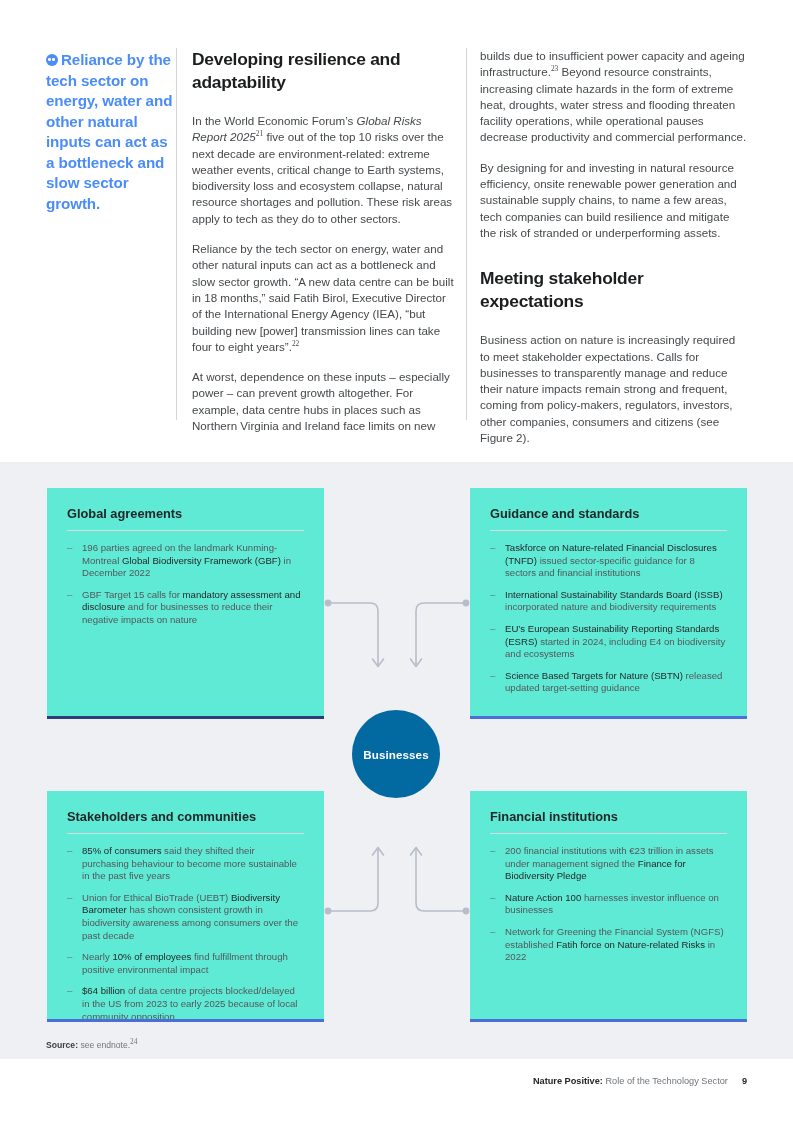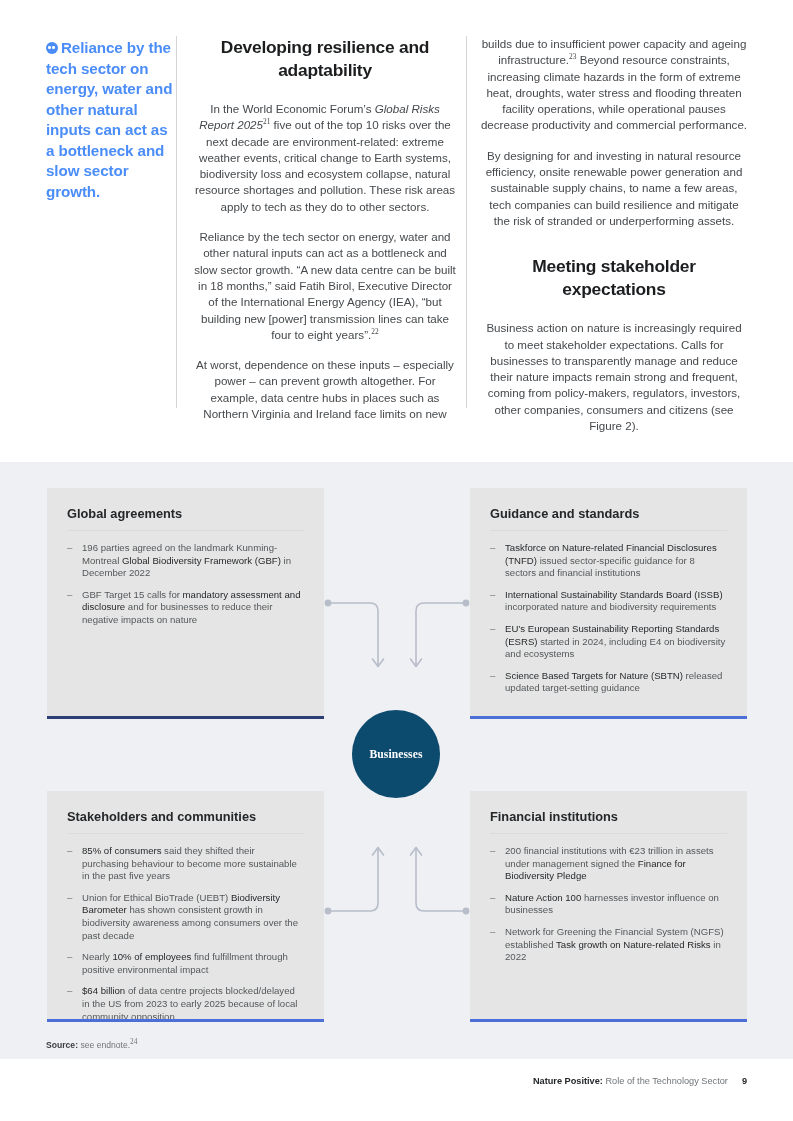--- a/index.html
+++ b/index.html
@@ -7,38 +7,38 @@
     width:793px; height:1121px;
     background:#ffffff;
     font-family:"Liberation Sans", sans-serif;
     color:#3f4447;
     position:relative;
     overflow:hidden;
   }
   .page { position:relative; width:793px; height:1121px; }
 
   
-  .article { position:absolute; left:0; top:0; width:793px; height:324px; background:#fff; }
+  .article { position:absolute; left:0; top:12px; width:793px; height:324px; background:#fff; }
 
   .pullquote {
     position:absolute; left:46px; top:38px; width:128px;
     color:#4b8df8; font-weight:bold; font-size:15.2px; line-height:20.5px;
     letter-spacing:-0.1px;
   }
   .q-icon {
     display:inline-block; width:12px; height:12px; border-radius:50%;
     background:#4b8df8; position:relative; top:1px; margin-right:3px;
   }
   .q-icon::before{
     content:""; position:absolute; left:2.4px; top:4px;
     width:2.6px; height:2.6px; border-radius:50%;
     background:#fff; box-shadow:4px 0 0 #fff;
   }
 
-  .col { position:absolute; font-size:11.6px; line-height:16.3px; color:#45494c;text-align:center; }
+  .col { position:absolute; font-size:11.6px; line-height:16.3px; color:#45494c; }
   .col.c1 { left:192px; top:36px; width:266px; }
   .col.c2 { left:480px; top:36px; width:268px; }
   .col p { margin:0 0 14px 0; }
   .col p:last-child { margin-bottom:0; }
 
   h2.head {
     font-size:17.4px; line-height:22.5px; font-weight:bold;
     color:#1b1d1f; margin:0 0 20px 0; letter-spacing:-0.25px;
   }
   h2.head.second { margin-top:26px; }
@@ -59,21 +59,21 @@
   .figcap .bar { position:absolute; left:176px; top:0px; width:1px; height:33px; background:#9aa0a6; }
   .figtitle {
     position:absolute; left:192px; top:7px;
     font-size:12.2px; font-weight:bold; color:#1b1d1f;
   }
 
   
   .band { position:absolute; left:0; top:462px; width:793px; height:597px; background:#eef0f4; }
 
   .card {
-    position:absolute; background:#e5e5e5;
+    position:absolute; background:#5eead4;
   }
   .card .inner { padding:18px 20px 16px 20px; }
   .card h3 {
     margin:0 0 9px 0; font-size:12.8px; font-weight:bold; color:#24272a;
   }
   .card .hr { height:1px; background:#d9dbde; margin:0 0 11px 0; }
   .card ul { list-style:none; margin:0; padding:0; }
   .card li {
     position:relative; padding-left:15px; margin-bottom:9px;
     font-size:9.6px; line-height:12.6px; color:#54585b;
@@ -86,23 +86,23 @@
 
   
   #card-global   { left:47px;  top:488px;  width:277px; height:231px; }
   #card-guidance { left:470px; top:488px;  width:277px; height:231px; }
   #card-stake    { left:47px;  top:791px;  width:277px; height:231px; }
   #card-finance  { left:470px; top:791px;  width:277px; height:231px; }
 
   
   .circle {
     position:absolute; left:352px; top:710px; width:88px; height:88px;
-    border-radius:50%; background:#0c4a6e;
+    border-radius:50%; background:#0369a1;
     display:flex; align-items:center; justify-content:center;
-    color:#ffffff; font-size:11.6px; font-weight:bold; letter-spacing:0.1px;font-family:Liberation Serif, serif;
+    color:#ffffff; font-size:11.6px; font-weight:bold; letter-spacing:0.1px;
   }
 
   
   .connectors { position:absolute; left:0; top:462px; width:793px; height:597px; pointer-events:none; }
 
   
   .source {
     position:absolute; left:46px; top:1040px;
     font-size:8.6px; color:#70757a;
   }
@@ -211,21 +211,21 @@
     <div class="accent" style="background:#4b6fd6"></div>
   </div>
 
   <div class="card" id="card-finance">
     <div class="inner">
       <h3>Financial institutions</h3>
       <div class="hr"></div>
       <ul>
         <li><span class="dash">–</span><span>200 financial institutions with €23 trillion in assets under management signed the </span><b>Finance for Biodiversity Pledge</b><span></span></li>
         <li><span class="dash">–</span><span></span><b>Nature Action 100</b><span> harnesses investor influence on businesses</span></li>
-        <li><span class="dash">–</span><span>Network for Greening the Financial System (NGFS) established </span><b>Task growth on Nature-related Risks</b><span> in 2022</span></li>
+        <li><span class="dash">–</span><span>Network for Greening the Financial System (NGFS) established </span><b>Fatih force on Nature-related Risks</b><span> in 2022</span></li>
       </ul>
     </div>
     <div class="accent" style="background:#4b6fd6"></div>
   </div>
 
   <div class="circle">
     <span>Businesses</span>
   </div>
 
   <div class="source">

